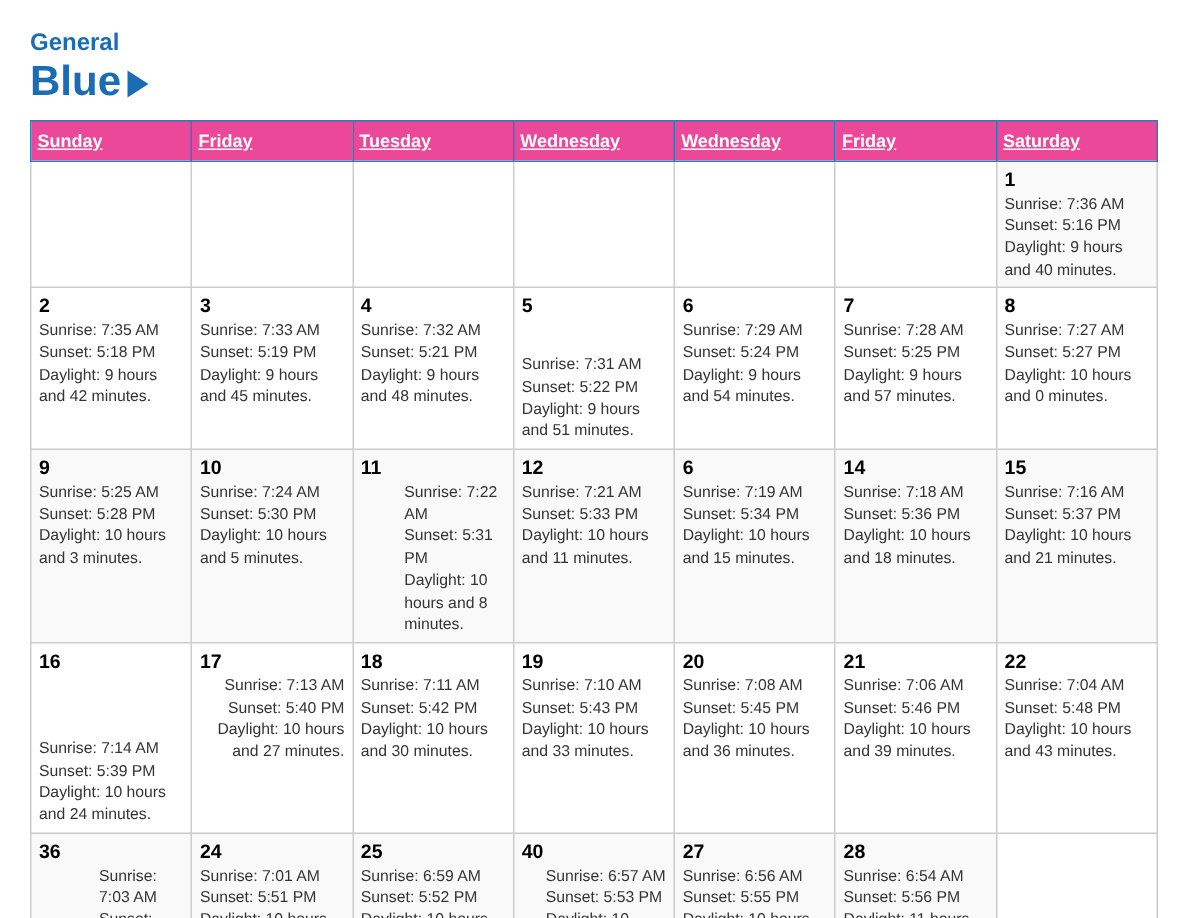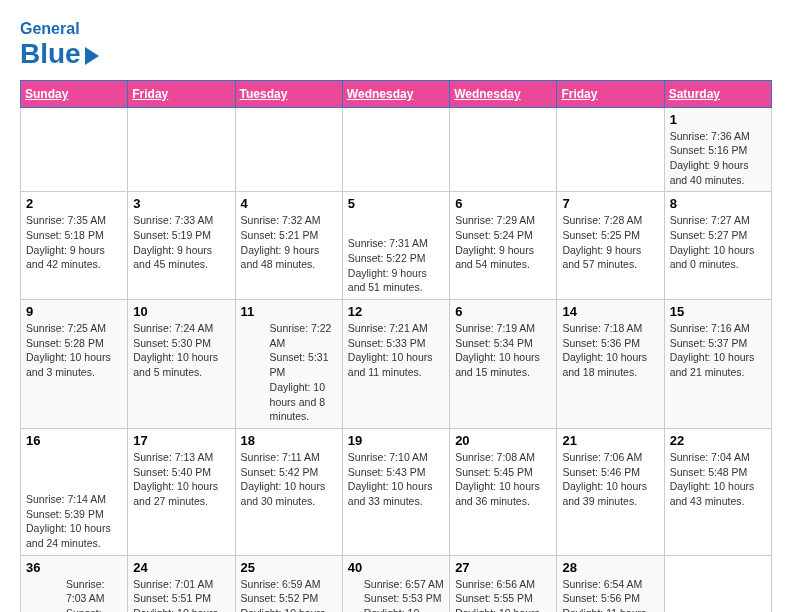--- a/index.html
+++ b/index.html
@@ -173,21 +173,21 @@
         <td>
           <span class="day-num">8</span>
           <div class="day-info" style="white-space: pre-line;">Sunrise: 7:27 AM
 Sunset: 5:27 PM
 Daylight: 10 hours and 0 minutes.</div>
         </td>
       </tr>
       <tr>
         <td>
           <span class="day-num">9</span>
-          <div class="day-info" style="white-space: pre-line;">Sunrise: 7:25 AM
+          <div class="day-info" style="white-space: pre-line;">Sunrise: 5:25 AM
 Sunset: 5:28 PM
 Daylight: 10 hours and 3 minutes.</div>
         </td>
         <td>
           <span class="day-num">10</span>
           <div class="day-info" style="white-space: pre-line;">Sunrise: 7:24 AM
 Sunset: 5:30 PM
 Daylight: 10 hours and 5 minutes.</div>
         </td>
         <td>
@@ -223,21 +223,21 @@
       </tr>
       <tr>
         <td>
           <span class="day-num">16</span>
           <div class="day-info" style="white-space: pre-line; margin-top: 44px;">Sunrise: 7:14 AM
 Sunset: 5:39 PM
 Daylight: 10 hours and 24 minutes.</div>
         </td>
         <td>
           <span class="day-num">17</span>
-          <div class="day-info" style="white-space: pre-line;">Sunrise: 7:13 AM
+          <div class="day-info" style="white-space: pre-line; text-align: right;">Sunrise: 7:13 AM
 Sunset: 5:40 PM
 Daylight: 10 hours and 27 minutes.</div>
         </td>
         <td>
           <span class="day-num">18</span>
           <div class="day-info" style="white-space: pre-line;">Sunrise: 7:11 AM
 Sunset: 5:42 PM
 Daylight: 10 hours and 30 minutes.</div>
         </td>
         <td>

